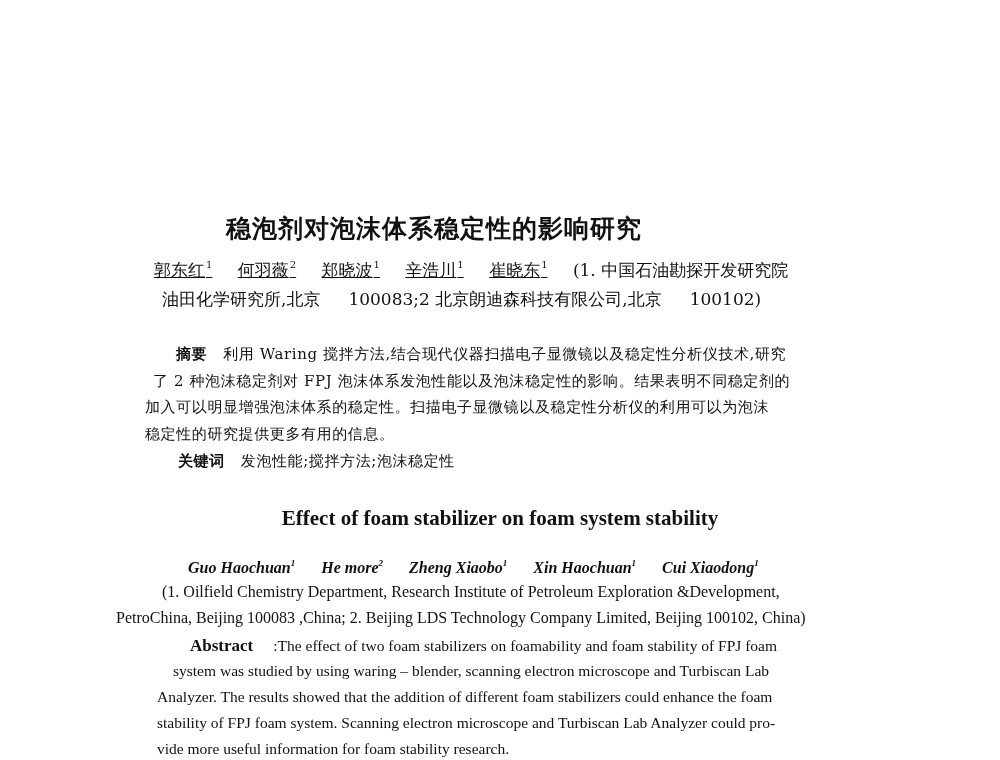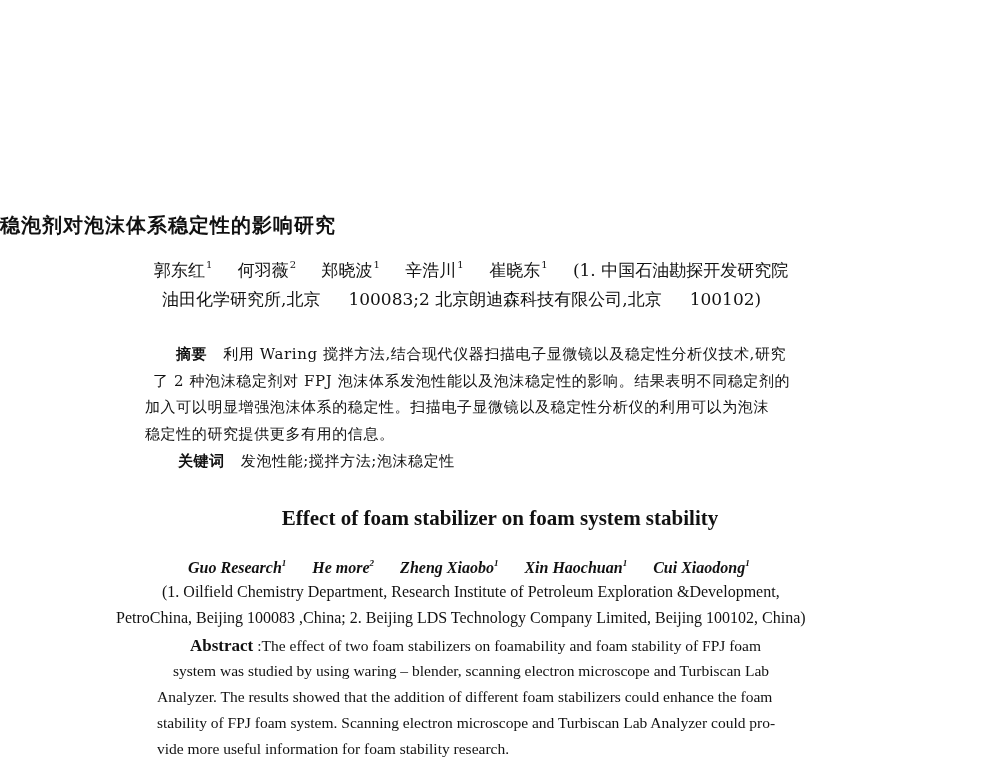--- a/index.html
+++ b/index.html
@@ -2,23 +2,23 @@
 <html><head>
 <meta charset="utf-8">
 <style>
   html, body { margin: 0; padding: 0; background: #ffffff; }
   body { width: 1000px; height: 760px; position: relative; overflow: hidden; color: #111; }
   .abs { position: absolute; white-space: nowrap; }
   .cn { font-family: "DejaVu Serif", serif; }
   .cn-sans { font-family: "DejaVu Sans", sans-serif; }
   .en { font-family: "Liberation Serif", serif; }
 
-  #cn-title { left: 0; width: 868px; top: 212px; text-align: left; font-size: 20px; font-weight: bold; letter-spacing: 1px; }
+  #cn-title { left: 0; width: 868px; top: 212px; text-align: center; font-size: 25px; font-weight: bold; letter-spacing: 1px; }
   #cn-authors { left: 154px; top: 259px; font-size: 17px; }
-  #cn-authors .au { margin-right: 20px; }
+  #cn-authors .au { margin-right: 20px; text-decoration: underline; }
   #cn-authors sup { font-size: 10px; vertical-align: 8px; margin-left: 1px; }
   #cn-affil2 { left: 162px; top: 288px; font-size: 17px; }
   #cn-affil2 .gap { display: inline-block; width: 28px; }
 
   .cn-abs-line { font-size: 15px; letter-spacing: 0.6px; }
   #cn-abs-l1 { left: 176px; top: 345px; }
   #cn-abs-l2 { left: 153px; top: 372px; }
   #cn-abs-l3 { left: 145px; top: 398px; }
   #cn-abs-l4 { left: 145px; top: 425px; }
   #cn-kw { left: 178px; top: 452px; }
@@ -30,21 +30,21 @@
   #en-authors sup { font-size: 9px; vertical-align: 7px; }
   #en-affil1 { left: 162px; top: 583px; font-size: 16px; }
   #en-affil2 { left: 116px; top: 609px; font-size: 16px; }
 
   .en-abs-line { font-size: 15.5px; }
   #en-abs-l1 { left: 190px; top: 636px; }
   #en-abs-l2 { left: 173px; top: 662px; }
   #en-abs-l3 { left: 157px; top: 688px; }
   #en-abs-l4 { left: 157px; top: 714px; }
   #en-abs-l5 { left: 157px; top: 740px; }
-  #en-abs-label { font-weight: bold; font-size: 17px; margin-right: 4px; }
+  #en-abs-label { font-weight: bold; font-size: 17px; margin-right: 20px; }
 </style>
 </head>
 <body>
 
 <div id="cn-title" class="abs cn-sans">稳泡剂对泡沫体系稳定性的影响研究</div>
 
 <div id="cn-authors" class="abs cn">
   <span class="au"><span>郭东红</span><sup>1</sup></span>
   <span class="au"><span>何羽薇</span><sup>2</sup></span>
   <span class="au"><span>郑晓波</span><sup>1</sup></span>
@@ -64,21 +64,21 @@
 <div id="cn-abs-l3" class="abs cn cn-abs-line">加入可以明显增强泡沫体系的稳定性。扫描电子显微镜以及稳定性分析仪的利用可以为泡沫</div>
 <div id="cn-abs-l4" class="abs cn cn-abs-line">稳定性的研究提供更多有用的信息。</div>
 
 <div id="cn-kw" class="abs cn cn-abs-line">
   <span class="label-bold">关键词</span><span>发泡性能;搅拌方法;泡沫稳定性</span>
 </div>
 
 <div id="en-title" class="abs en">Effect of foam stabilizer on foam system stability</div>
 
 <div id="en-authors" class="abs en">
-  <span class="au"><span>Guo Research</span><sup>1</sup></span>
+  <span class="au"><span>Guo Haochuan</span><sup>1</sup></span>
   <span class="au"><span>He more</span><sup>2</sup></span>
   <span class="au"><span>Zheng Xiaobo</span><sup>1</sup></span>
   <span class="au"><span>Xin Haochuan</span><sup>1</sup></span>
   <span class="au"><span>Cui Xiaodong</span><sup>1</sup></span>
 </div>
 
 <div id="en-affil1" class="abs en">(1. Oilfield Chemistry Department, Research Institute of Petroleum Exploration &amp;Development,</div>
 <div id="en-affil2" class="abs en">PetroChina, Beijing 100083 ,China; 2. Beijing LDS Technology Company Limited, Beijing 100102, China)</div>
 
 <div id="en-abs-l1" class="abs en en-abs-line">

